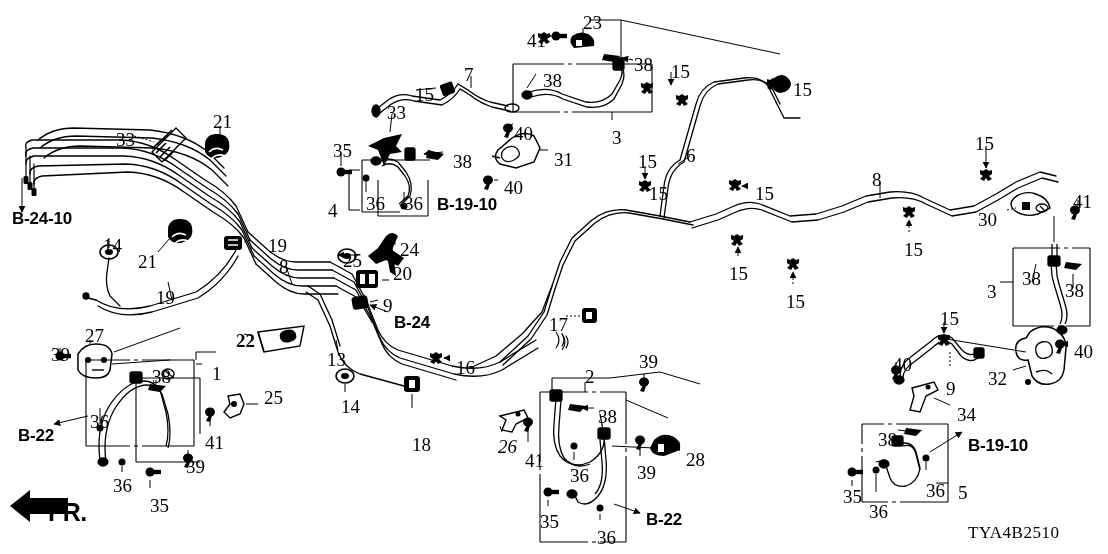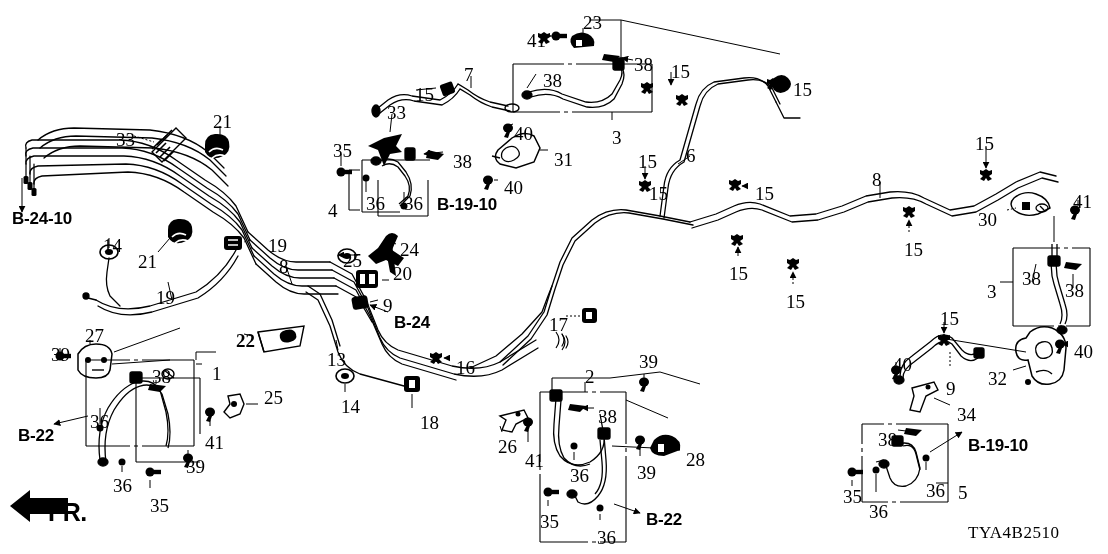--- a/index.html
+++ b/index.html
@@ -526,21 +526,21 @@
       <div class="lbl" style="left: 90px; top: 412px;">36</div>
       <div class="lbl" style="left: 113px; top: 476px;">36</div>
       <div class="lbl" style="left: 150px; top: 496px;">35</div>
       <div class="lbl" style="left: 186px; top: 457px;">39</div>
       <div class="lbl" style="left: 205px; top: 433px;">41</div>
       <div class="lbl" style="left: 264px; top: 388px;">25</div>
       <div class="lbl" style="left: 236px; top: 331px; font-weight: bold;">22</div>
       <div class="lbl" style="left: 327px; top: 350px;">13</div>
       <div class="lbl" style="left: 456px; top: 358px; font-family: Liberation Serif, serif;">16</div>
       <div class="lbl" style="left: 341px; top: 397px;">14</div>
-      <div class="lbl" style="left: 412px; top: 413px; margin-left: 8px;">18</div>
+      <div class="lbl" style="left: 412px; top: 435px;">18</div>
       <div class="lbl" style="left: 383px; top: 296px;">9</div>
       <div class="lbl" style="left: 393px; top: 264px;">20</div>
       <div class="lbl" style="left: 400px; top: 240px;">24</div>
       <div class="lbl" style="left: 343px; top: 251px;">25</div>
       <div class="lbl" style="left: 333px; top: 141px;">35</div>
       <div class="lbl" style="left: 328px; top: 201px;">4</div>
       <div class="lbl" style="left: 366px; top: 194px;">36</div>
       <div class="lbl" style="left: 404px; top: 194px;">36</div>
       <div class="lbl" style="left: 387px; top: 103px;">33</div>
       <div class="lbl" style="left: 453px; top: 152px;">38</div>
@@ -578,21 +578,21 @@
       <div class="lbl" style="left: 957px; top: 405px;">34</div>
       <div class="lbl" style="left: 878px; top: 430px;">38</div>
       <div class="lbl" style="left: 926px; top: 481px;">36</div>
       <div class="lbl" style="left: 958px; top: 483px;">5</div>
       <div class="lbl" style="left: 843px; top: 487px;">35</div>
       <div class="lbl" style="left: 869px; top: 502px;">36</div>
       <div class="lbl" style="left: 549px; top: 315px;">17</div>
       <div class="lbl" style="left: 585px; top: 367px;">2</div>
       <div class="lbl" style="left: 639px; top: 352px;">39</div>
       <div class="lbl" style="left: 598px; top: 407px;">38</div>
-      <div class="lbl" style="left: 498px; top: 437px;">26</div>
+      <div class="lbl" style="left: 498px; top: 437px; font-style: italic;">26</div>
       <div class="lbl" style="left: 525px; top: 451px;">41</div>
       <div class="lbl" style="left: 686px; top: 450px;">28</div>
       <div class="lbl" style="left: 637px; top: 463px;">39</div>
       <div class="lbl" style="left: 540px; top: 512px;">35</div>
       <div class="lbl" style="left: 570px; top: 466px;">36</div>
       <div class="lbl" style="left: 597px; top: 528px;">36</div>
     </div>
   <div id="refs">
       <div class="lbl big" style="left: 12px; top: 210px;">B-24-10</div>
       <div class="lbl big" style="left: 437px; top: 196px;">B-19-10</div>

